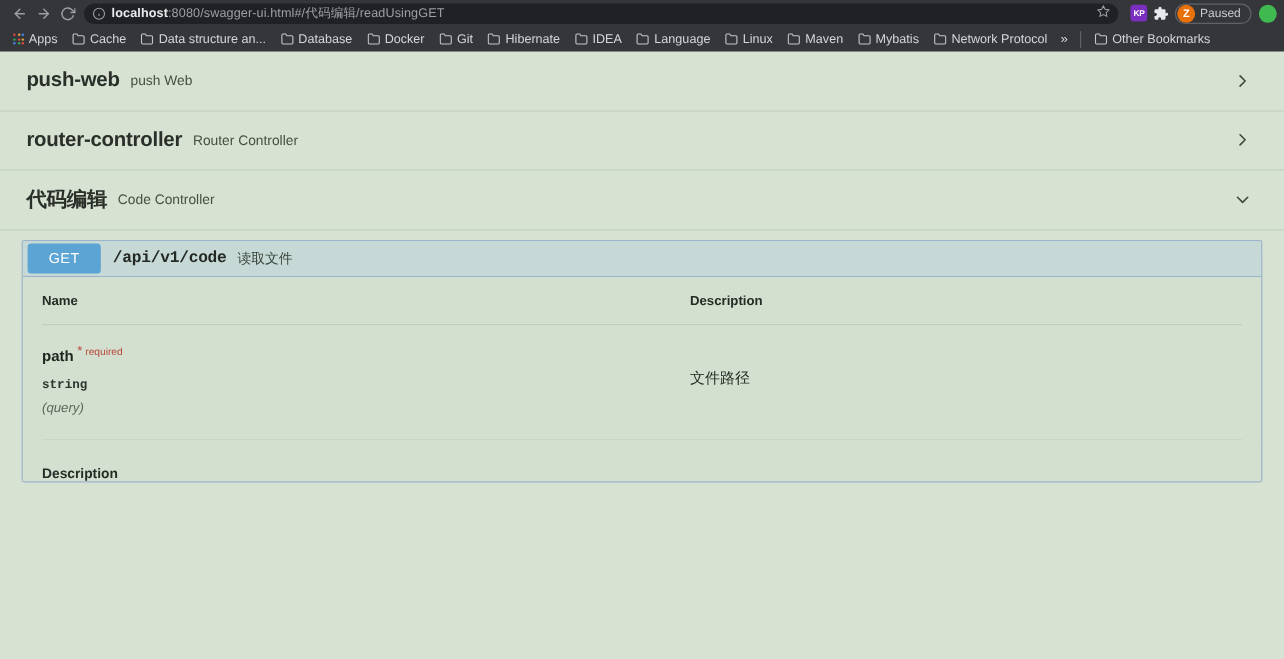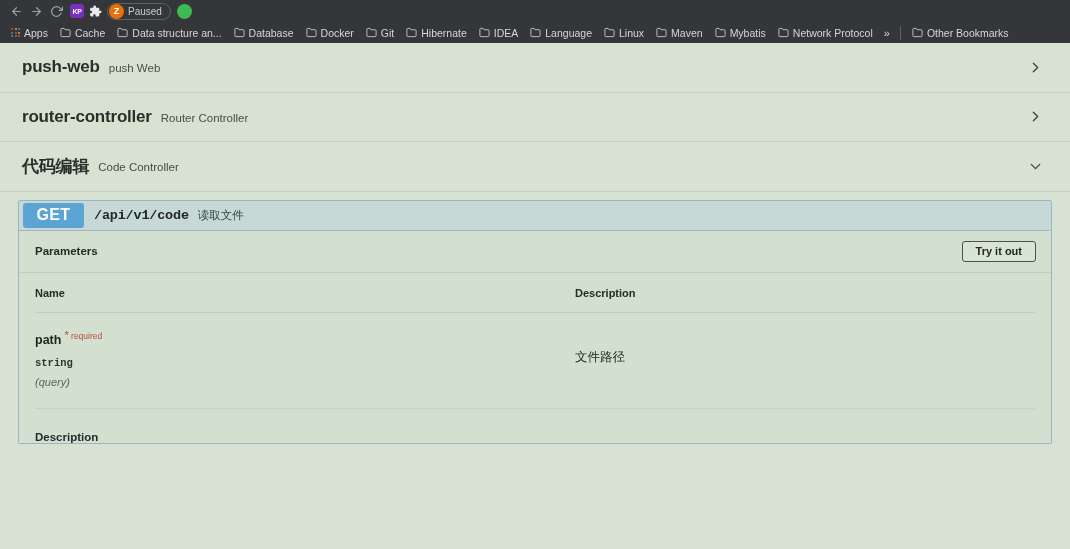--- a/index.html
+++ b/index.html
@@ -196,22 +196,22 @@
     border-bottom: 1px solid #9cb4ca;
     padding: 0;
   }
   .http-method {
     width: 61px;
     height: 25px;
     margin: 0 10px 0 4px;
     background: #5ba4d4;
     border-radius: 3px;
     color: #fff;
-    font-size: 16px;
-    font-weight: bold;
+    font-size: 12px;
+    font-weight: normal;
     letter-spacing: 0.4px;
     display: flex; align-items: center; justify-content: center;
     flex: 0 0 auto;
   }
   .op-path {
     font-family: "Liberation Mono", monospace;
     font-size: 13.5px;
     font-weight: bold;
     color: #242924;
     letter-spacing: -0.2px;
@@ -358,20 +358,35 @@
           <polyline points="12 5 19 12 12 19"></polyline>
         </svg>
     </div>
     <div class="nav-btn">
       <svg width="13" height="13" viewBox="0 0 24 24" fill="none" stroke="currentColor" stroke-width="2.2" stroke-linecap="round" stroke-linejoin="round">
           <polyline points="23 4 23 10 17 10"></polyline>
           <path d="M20.49 15a9 9 0 1 1-2.12-9.36L23 10"></path>
         </svg>
     </div>
 
+    <div class="omnibox">
+      <span class="info-icon">
+        <svg width="11" height="11" viewBox="0 0 24 24" fill="none" stroke="currentColor" stroke-width="2">
+            <circle cx="12" cy="12" r="10"></circle>
+            <line x1="12" y1="16" x2="12" y2="12"></line>
+            <line x1="12" y1="8" x2="12.01" y2="8"></line>
+          </svg>
+      </span>
+      <span class="url-text"><span class="host">localhost</span><span>:8080/swagger-ui.html#/代码编辑/readUsingGET</span></span>
+      <span class="star-icon" style="margin-left:auto;">
+        <svg width="11" height="11" viewBox="0 0 24 24" fill="none" stroke="currentColor" stroke-width="1.9">
+            <polygon points="12 2 15.09 8.26 22 9.27 17 14.14 18.18 21.02 12 17.77 5.82 21.02 7 14.14 2 9.27 8.91 8.26 12 2"></polygon>
+          </svg>
+      </span>
+    </div>
 
     <div class="tb-right">
       <div class="ext-badge">KP</div>
       <span class="puzzle-icon">
         <svg width="13" height="13" viewBox="0 0 24 24" fill="currentColor">
             <path d="M20.5 11H19V7a2 2 0 0 0-2-2h-4V3.5a2.5 2.5 0 0 0-5 0V5H4a2 2 0 0 0-2 2v3.8h1.5a2.2 2.2 0 1 1 0 4.4H2V19a2 2 0 0 0 2 2h3.8v-1.5a2.2 2.2 0 1 1 4.4 0V21H17a2 2 0 0 0 2-2v-4h1.5a2.5 2.5 0 0 0 0-5z"></path>
           </svg>
       </span>
       <div class="paused-pill">
         <div class="avatar-z">Z</div>
@@ -541,24 +556,20 @@
 
   <div class="opblock-wrap">
     <div class="opblock">
 
       <div class="op-summary">
         <div class="http-method">GET</div>
         <span class="op-path">/api/v1/code</span>
         <span class="op-desc">读取文件</span>
       </div>
 
-      <div class="section-head">
-        <span class="section-title">Parameters</span>
-        <button class="tryout-btn">Try it out</button>
-      </div>
 
       <div class="params-body">
         <table class="ptable">
           <thead>
             <tr>
               <th class="col-name">Name</th>
               <th>Description</th>
             </tr>
           </thead>
           <tbody id="param-rows">

